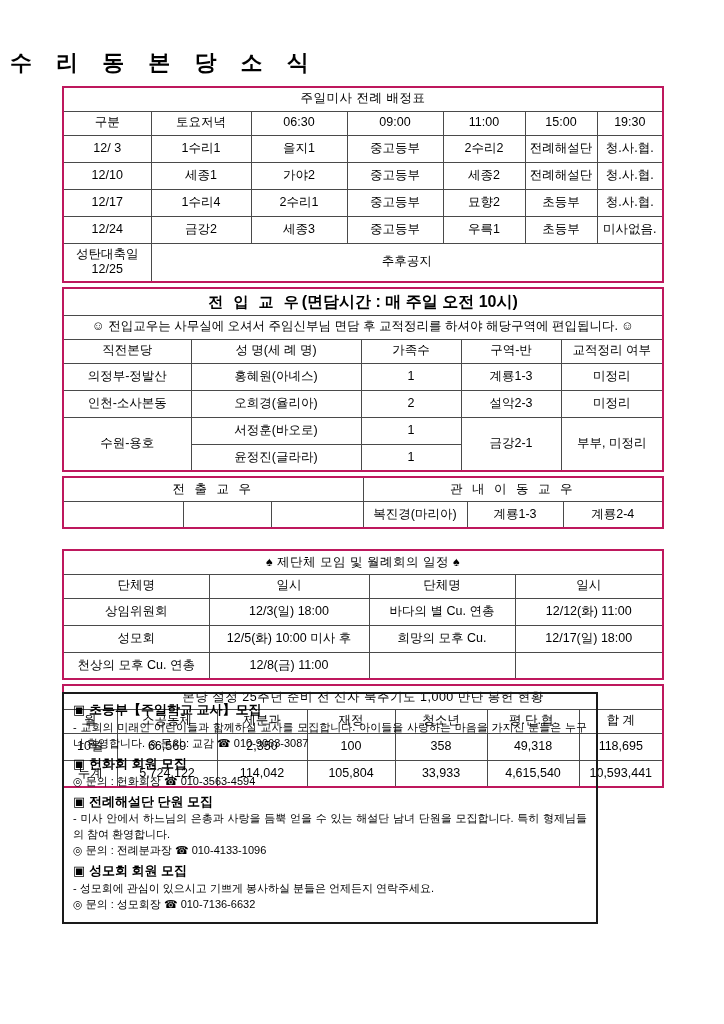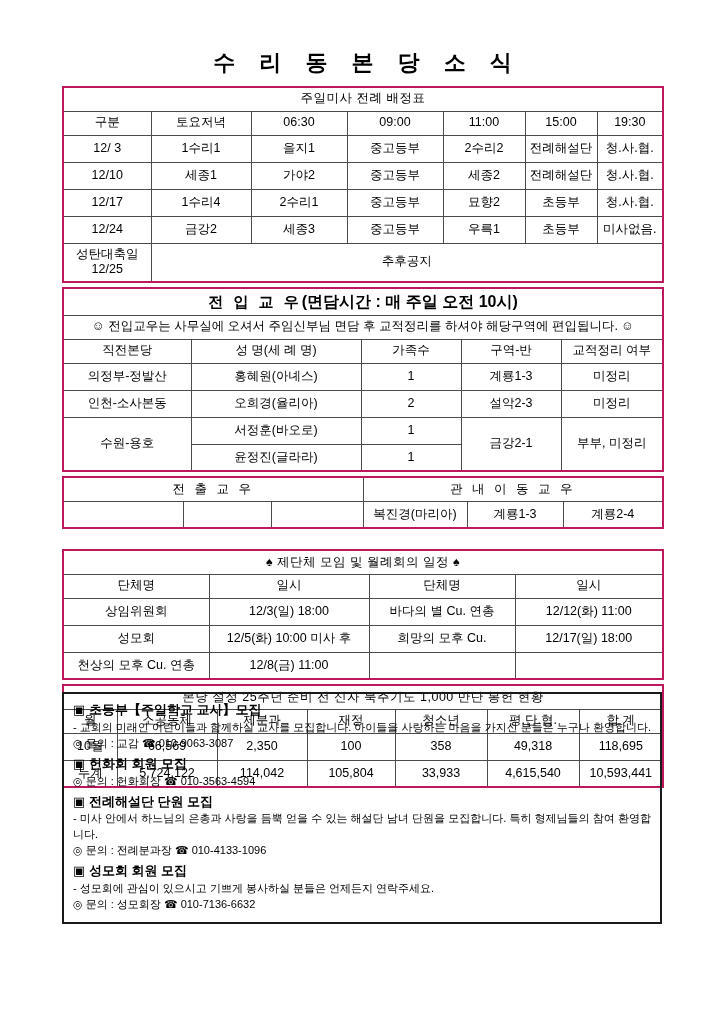--- a/index.html
+++ b/index.html
@@ -15,21 +15,21 @@
     -webkit-font-smoothing: antialiased;
   }
   .page {
     position: relative;
     width: 724px;
     height: 1024px;
     box-sizing: border-box;
     padding: 0;
   }
   .doc-title {
-    text-align: center;
+    text-align: left;
     font-size: 22px;
     font-weight: bold;
     letter-spacing: 9px;
     padding-top: 48px;
     padding-bottom: 12px;
     margin-left: 10px;
   }
   .sheet {
     position: absolute;
     left: 62px;
@@ -80,21 +80,21 @@
   }
   .rowh { height: 24px; }
   .rowh2 { height: 27px; }
   .tall { height: 34px; }
   .left { text-align: left; padding-left: 6px; }
   .two-line { line-height: 1.1; white-space: normal; }
 
   .notice {
     position: absolute;
     left: 62px;
-    width: 600px;
+    width: 536px;
     box-sizing: border-box;
     border: 2px solid #1a1a1a;
     padding: 7px 9px 9px 9px;
     font-size: 12.5px;
     line-height: 1.45;
   }
   .n-head {
     font-weight: bold;
     font-size: 13px;
     margin-top: 3px;

